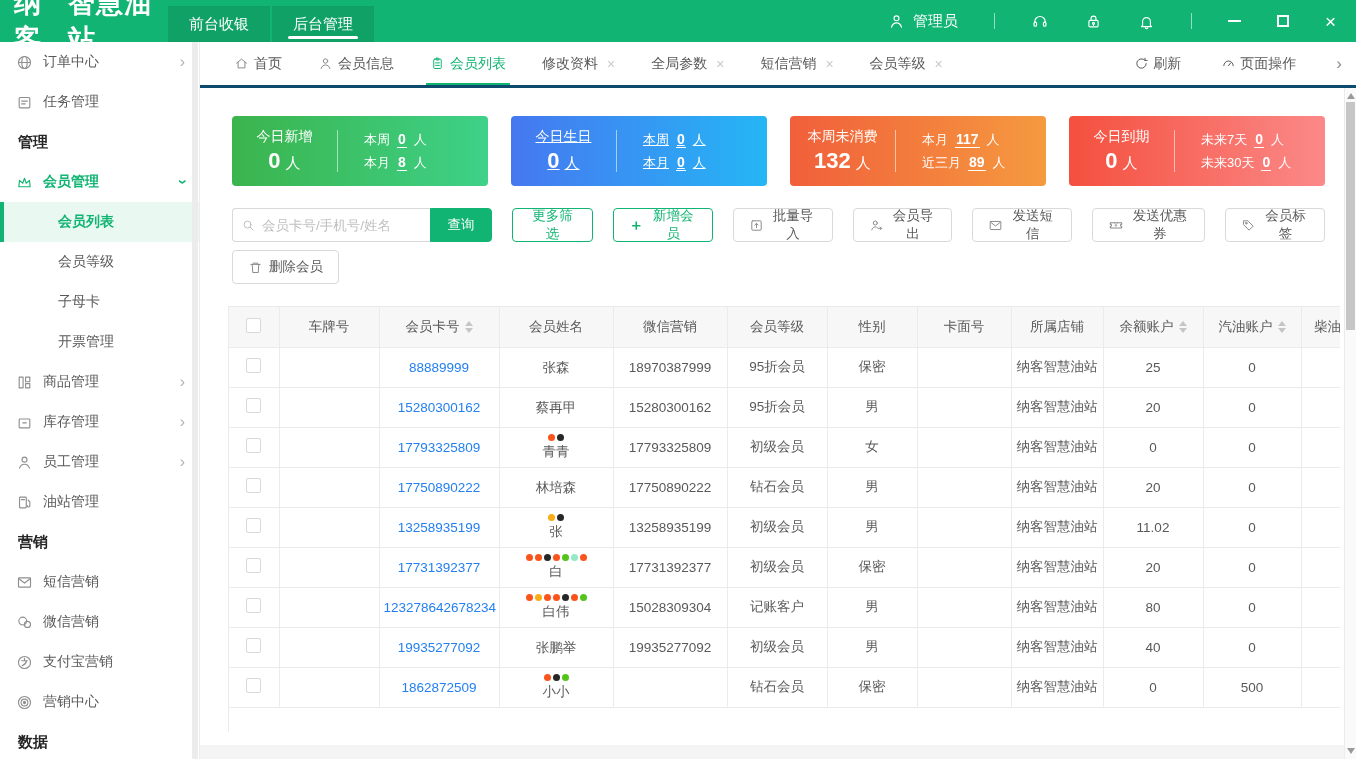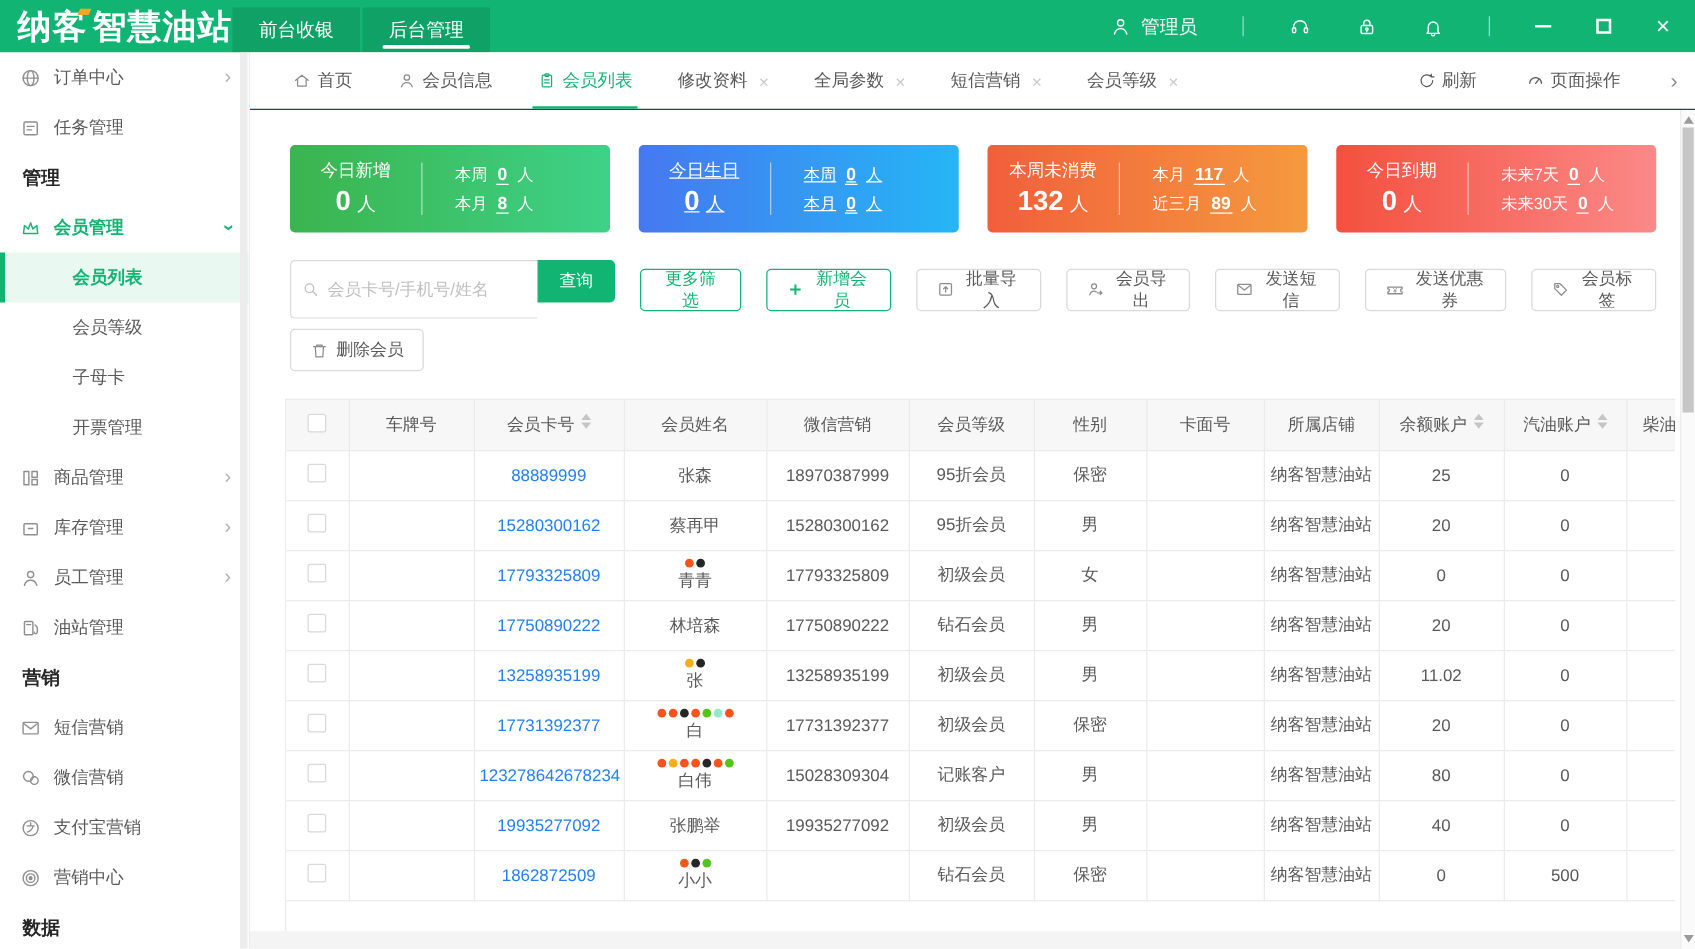--- a/index.html
+++ b/index.html
@@ -3,21 +3,21 @@
 <meta charset="utf-8">
 <style>
   * { margin:0; padding:0; box-sizing:border-box; }
   html,body { width:1356px; height:759px; overflow:hidden;
     font-family:"Liberation Sans","DejaVu Sans",sans-serif; background:#fff; color:#595959; }
   .svgi { display:inline-block; vertical-align:middle; flex:none; }
   .svgi svg { fill:none; stroke:currentColor; stroke-width:1.6; stroke-linecap:round; stroke-linejoin:round; display:block; }
 
   
   .topbar { height:42px; background:#12b473; display:flex; align-items:stretch; color:#fff; position:relative; }
-  .logo { width:186px; display:flex; align-items:center; padding-left:14px; }
+  .logo { width:168px; display:flex; align-items:center; padding-left:14px; }
   .logo-t1 { font-size:27px; font-weight:bold; letter-spacing:1px; position:relative; }
   .logo-t1::after { content:""; position:absolute; right:-2px; top:4px; width:9px; height:5px; background:#f5a623; transform:skewX(-25deg); }
   .logo-t2 { font-size:27px; font-weight:bold; letter-spacing:1px; margin-left:4px; }
   .topnav { display:flex; align-items:flex-end; }
   .topnav-tab { width:102px; margin-right:2px; height:36px; background:rgba(0,0,0,0.10); display:flex; align-items:center; justify-content:center; font-size:15px; cursor:pointer; position:relative; }
   .topnav-tab.active::after { content:""; position:absolute; left:16px; right:16px; bottom:3px; height:3px; background:#fff; border-radius:2px; }
   .topbar-right { margin-left:auto; display:flex; align-items:center; gap:36px; padding-right:20px; }
   .topbar-user { display:flex; align-items:center; gap:8px; font-size:15px; }
   .topbar-sep { width:1px; height:16px; background:rgba(255,255,255,0.55); }
   .win-min { width:13px; height:2px; background:#fff; display:inline-block; }
@@ -33,21 +33,21 @@
   .side-section { height:40px; display:flex; align-items:center; padding-left:18px; font-size:15px; font-weight:bold; color:#262626;font-family:Liberation Serif, serif; }
   .side-item .chev { margin-left:auto; color:#b3b3b3; font-size:16px; line-height:1; }
   .side-item.group-open { color:#12b473; font-weight:bold; }
   .side-item.group-open .svgi { color:#12b473; }
   .side-item.group-open .chev { color:#12b473; transform:rotate(90deg); }
   .side-sub { height:40px; display:flex; align-items:center; padding-left:54px; font-size:14px; color:#595959; cursor:pointer; border-left:4px solid transparent; }
   .side-sub.active { background:#e9f8f1; border-left-color:#12b473; color:#12b473; font-weight:bold; }
 
   
   .main { position:absolute; left:200px; top:42px; right:0; bottom:0; background:#fff; }
-  .tabbar { height:46px; border-bottom:1px solid #0c4a6e; display:flex; align-items:center; padding:0 14px 0 34px; gap:36px; background:#fff; }
+  .tabbar { height:46px; border-bottom:3px solid #0c4a6e; display:flex; align-items:center; padding:0 14px 0 34px; gap:36px; background:#fff; }
   .tab { display:flex; align-items:center; gap:5px; font-size:14px; color:#595959; cursor:pointer; height:100%; position:relative; }
   .tab .svgi { color:#8c8c8c; }
   .tab.active { color:#12b473; }
   .tab.active .svgi { color:#12b473; }
   .tab.active::after { content:""; position:absolute; left:-4px; right:-4px; bottom:0; height:2px; background:#12b473; }
   .tab .tclose { color:#c9c9c9; font-size:14px; margin-left:4px; }
   .tabbar-right { margin-left:auto; display:flex; align-items:center; gap:40px; color:#595959; font-size:14px; }
   .tabbar-right .op { display:flex; align-items:center; gap:4px; cursor:pointer; }
   .tabbar-right .chev { color:#8c8c8c; font-size:17px; }
 
@@ -66,36 +66,36 @@
   .card-big b { font-size:22px; margin-right:5px; }
   .card-sep { width:1px; height:42px; background:rgba(255,255,255,0.55); }
   .card-right { flex:1; display:flex; flex-direction:column; justify-content:center; gap:5px; padding-left:26px; font-size:13px; }
   .card-line { display:flex; align-items:center; gap:7px; }
   .card-line b { border-bottom:1px solid #fff; padding:0 1px; font-size:14px; }
 
   
   .toolbar { margin:22px 19px 0 32px; display:flex; gap:20px; align-items:center; }
   .toolbar2 { margin:8px 19px 0 32px; }
   .search-group { display:flex; }
-  .search-box { width:198px; height:47px; border:1px solid #d9d9d9; border-right:none; border-radius:4px 0 0 4px; display:flex; align-items:center; padding:0 8px; gap:6px; color:#bfbfbf; }
+  .search-box { width:198px; height:34px; border:1px solid #d9d9d9; border-right:none; border-radius:4px 0 0 4px; display:flex; align-items:center; padding:0 8px; gap:6px; color:#bfbfbf; }
   .search-box input { border:none; outline:none; width:140px; font-size:13.5px; color:#595959; font-family:inherit; }
   .search-box input::placeholder { color:#bfbfbf; }
   .btn { height:34px; display:inline-flex; align-items:center; justify-content:center; gap:6px; padding:0 15px; border:1px solid #d9d9d9; border-radius:4px; background:#fff; font-size:13.5px; color:#595959; cursor:pointer; font-family:inherit; }
   .btn .svgi { color:#8c8c8c; }
   .btn-primary { background:#12b473; border-color:#12b473; color:#fff; border-radius:0 4px 4px 0; width:62px; }
   .btn-green { border-color:#12b473; color:#12b473; }
   .btn-green .plus { font-weight:bold; font-size:15px; }
 
   
   .table-wrap { margin:22px 0 0 28px; width:1112px; height:426px; overflow:hidden; border-top:1px solid #ebebeb; border-left:1px solid #ebebeb; }
   table { border-collapse:collapse; table-layout:fixed; width:1152px; font-size:13.5px; }
   th,td { border-right:1px solid #ebebeb; border-bottom:1px solid #ebebeb; text-align:center; color:#595959; font-weight:normal; padding:4px 4px; }
   thead th { background:#f7f7f7; height:40px; }
   tbody td { height:40px; background:#fff; }
-  .th-inner { display:inline-flex; align-items:flex-start; gap:5px; }
+  .th-inner { display:inline-flex; align-items:center; gap:5px; }
   .sorter { display:inline-flex; flex-direction:column; gap:2px; cursor:pointer; }
   .caret-up { width:0; height:0; border-left:4px solid transparent; border-right:4px solid transparent; border-bottom:5px solid #c5c5c5; }
   .caret-down { width:0; height:0; border-left:4px solid transparent; border-right:4px solid transparent; border-top:5px solid #c5c5c5; }
   .checkbox { width:15px; height:15px; border:1px solid #d9d9d9; border-radius:2px; background:#fff; display:inline-block; cursor:pointer; }
   .link { color:#2480f0; cursor:pointer; }
   .dots { display:flex; justify-content:center; gap:2px; margin-bottom:2px; min-height:0; }
   .dot { width:7px; height:7px; border-radius:50%; display:inline-block; }
 
   
   .vscroll { position:absolute; top:46px; right:0; bottom:0; width:12px; background:#fafafa; border-left:1px solid #ececec; }

